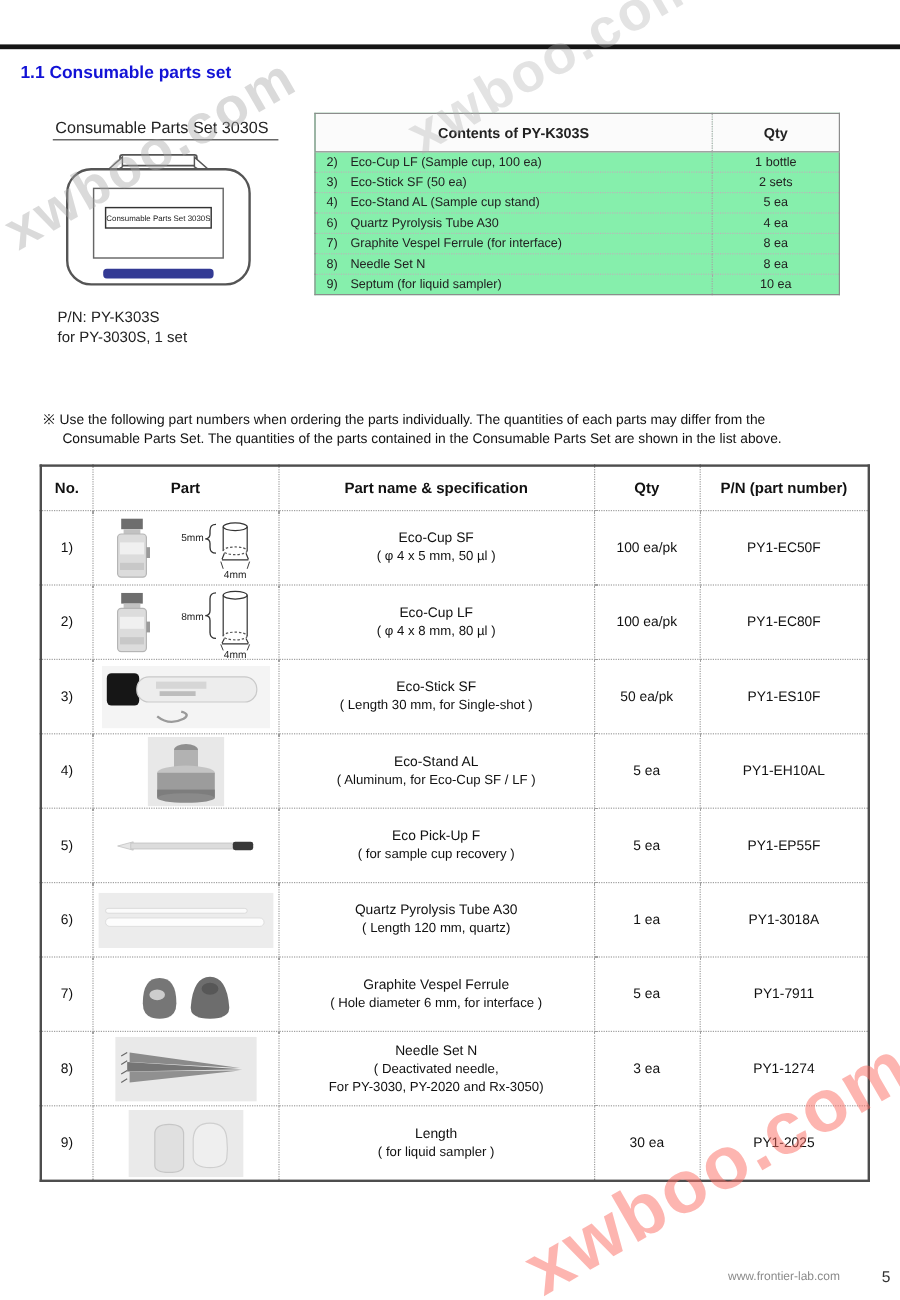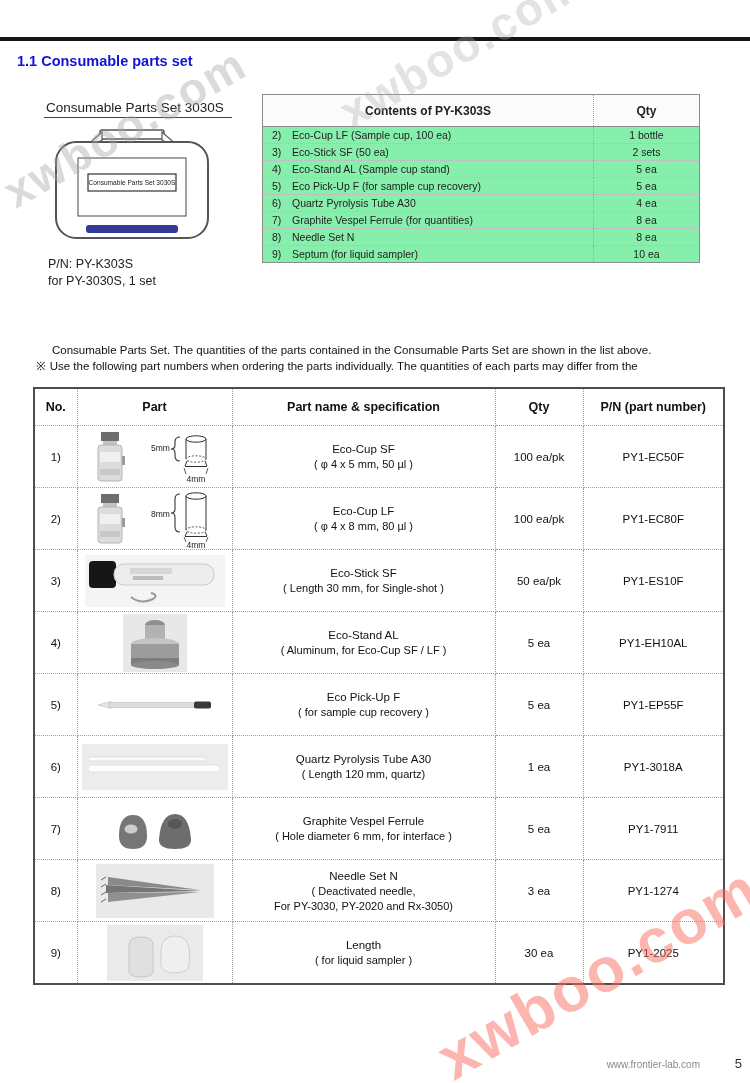--- a/index.html
+++ b/index.html
@@ -108,45 +108,41 @@
         </tr>
     <tr class="body-row">
           <td><span class="c-no">3)</span><span>Eco-Stick SF (50 ea)</span></td>
           <td class="c-qty">2 sets</td>
         </tr>
     <tr class="body-row">
           <td><span class="c-no">4)</span><span>Eco-Stand AL (Sample cup stand)</span></td>
           <td class="c-qty">5 ea</td>
         </tr>
     <tr class="body-row">
-          <td><span class="c-no">5)</span><span>Eco Pick-Up F (for sample cup recovery)</span></td>
-          <td class="c-qty">5 ea</td>
-        </tr>
-    <tr class="body-row">
           <td><span class="c-no">6)</span><span>Quartz Pyrolysis Tube A30</span></td>
           <td class="c-qty">4 ea</td>
         </tr>
     <tr class="body-row">
-          <td><span class="c-no">7)</span><span>Graphite Vespel Ferrule (for quantities)</span></td>
+          <td><span class="c-no">7)</span><span>Graphite Vespel Ferrule (for interface)</span></td>
           <td class="c-qty">8 ea</td>
         </tr>
     <tr class="body-row">
           <td><span class="c-no">8)</span><span>Needle Set N</span></td>
           <td class="c-qty">8 ea</td>
         </tr>
     <tr class="body-row">
           <td><span class="c-no">9)</span><span>Septum (for liquid sampler)</span></td>
           <td class="c-qty">10 ea</td>
         </tr>
   </tbody>
     </table>
 
   <div class="note">
+    <div class="note-line"><span class="note-sym">※</span><span>Use the following part numbers when ordering the parts individually. The quantities of each parts may differ from the</span></div>
     <div class="note-line note-line2">Consumable Parts Set. The quantities of the parts contained in the Consumable Parts Set are shown in the list above.</div>
-    <div class="note-line"><span class="note-sym">※</span><span>Use the following part numbers when ordering the parts individually. The quantities of each parts may differ from the</span></div>
   </div>
 
   <table class="parts-table">
     <colgroup>
       <col style="width:43px">
         <col style="width:155px">
         <col style="width:263px">
         <col style="width:88px">
         <col style="width:141px">
     </colgroup>

